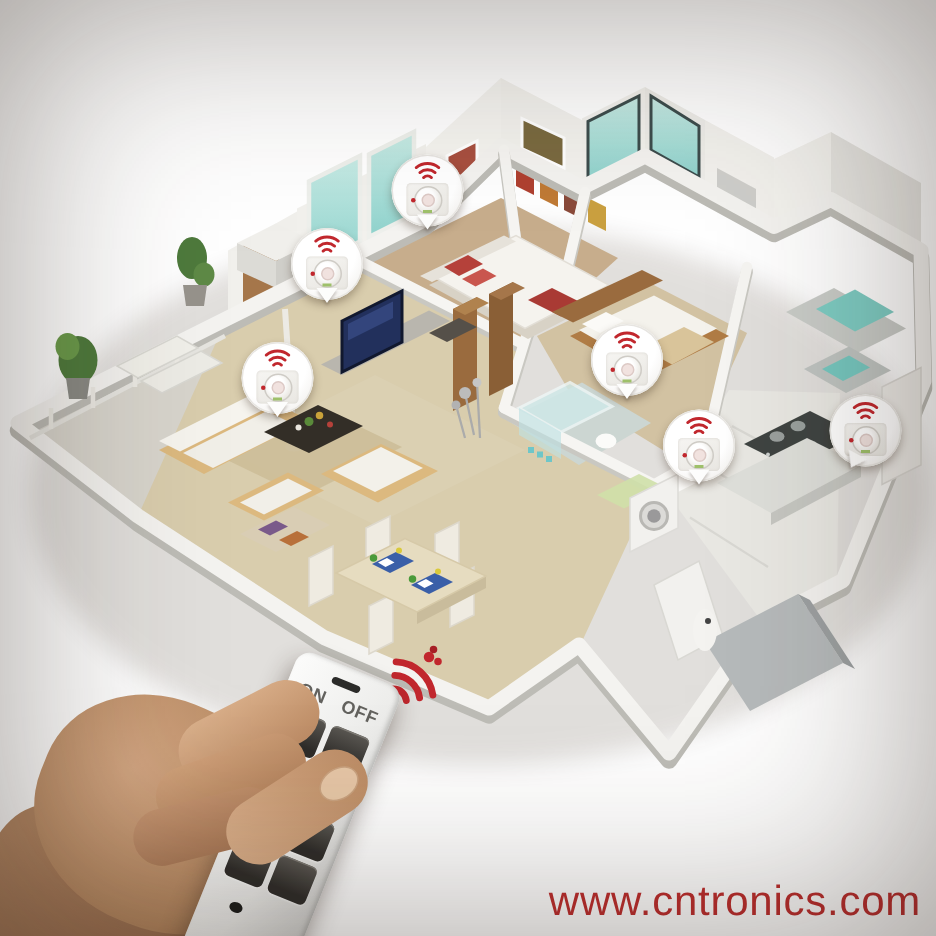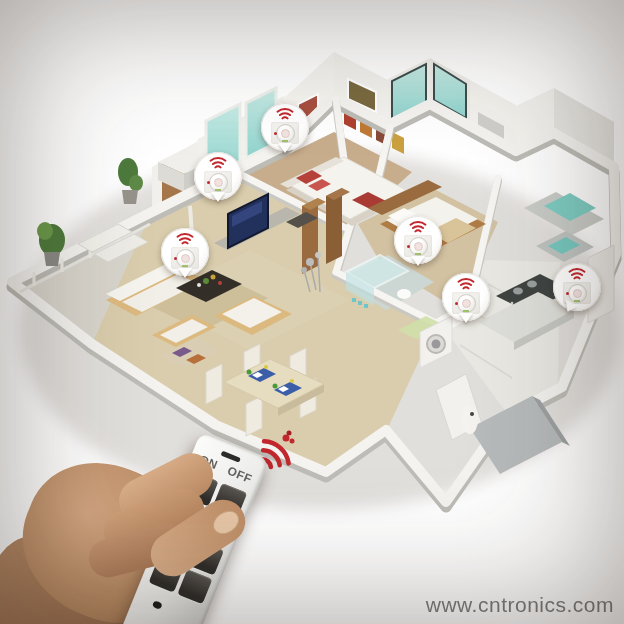--- a/index.html
+++ b/index.html
@@ -61,22 +61,22 @@
     background:linear-gradient(105deg,#fcfcfb 0%,#ececea 55%,#c7c7c5 100%);
     border-radius:10px;box-shadow:0 8px 16px rgba(48,34,24,.45), inset -2px 0 3px rgba(120,120,118,.35);}
   #remote .ir{width:20px;height:5px;border-radius:3px;background:#2b2b29;margin:9px auto 4px auto;}
   #remote .onoff{display:flex;justify-content:space-between;padding:0 9px;color:#63625e;
     font-size:12px;font-weight:bold;letter-spacing:.5px;}
   #remote .grid{display:grid;grid-template-columns:1fr 1fr;gap:4px;margin:7px 8px 0 8px;}
   #remote .btn{height:27px;border-radius:4px;background:linear-gradient(180deg,#5a5752 0%,#2e2c29 80%);
     box-shadow:inset 0 1px 0 #7d7a74, 0 1px 1px rgba(255,255,255,.5);}
   #remote .ind{width:9px;height:7px;border-radius:50%;background:#1c1c1a;margin:14px 0 0 20px;}
   
-  #watermark{position:absolute;right:10px;bottom:7px;z-index:20;font-size:21px;
-    color:#737373;opacity:.92;letter-spacing:.5px;}
+  #watermark{position:absolute;right:10px;bottom:7px;z-index:20;font-size:28px;
+    color:#b91c1c;opacity:.92;letter-spacing:.5px;}
 </style>
 </head>
 <body>
 
 <div id="stage">
 
   <svg id="plan" width="624" height="624" viewBox="0 0 624 624">
     <defs>
       <filter id="blur8" x="-30%" y="-30%" width="160%" height="160%">
           <feGaussianBlur stdDeviation="8"></feGaussianBlur>

